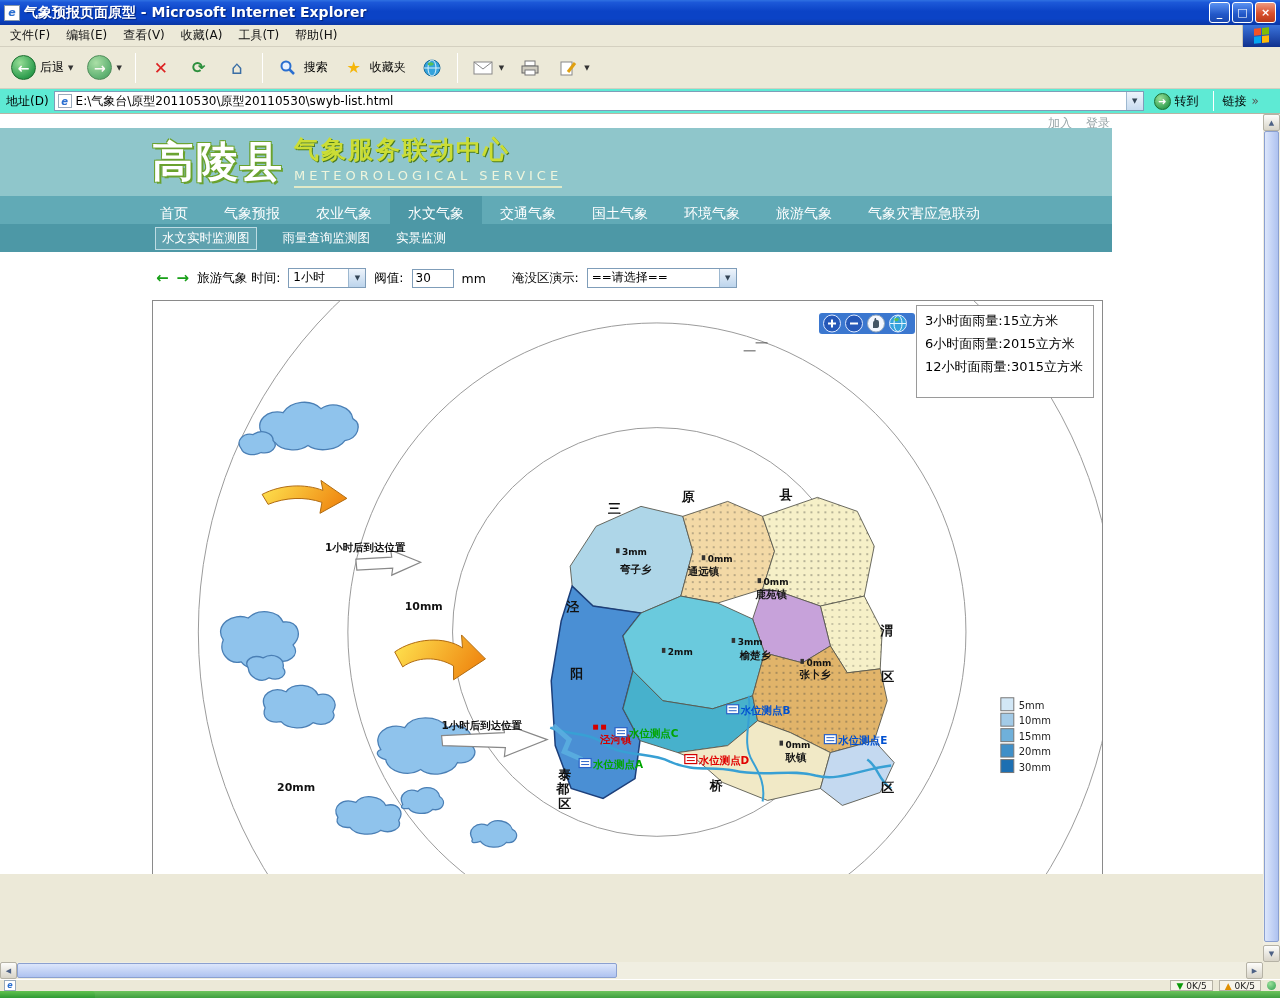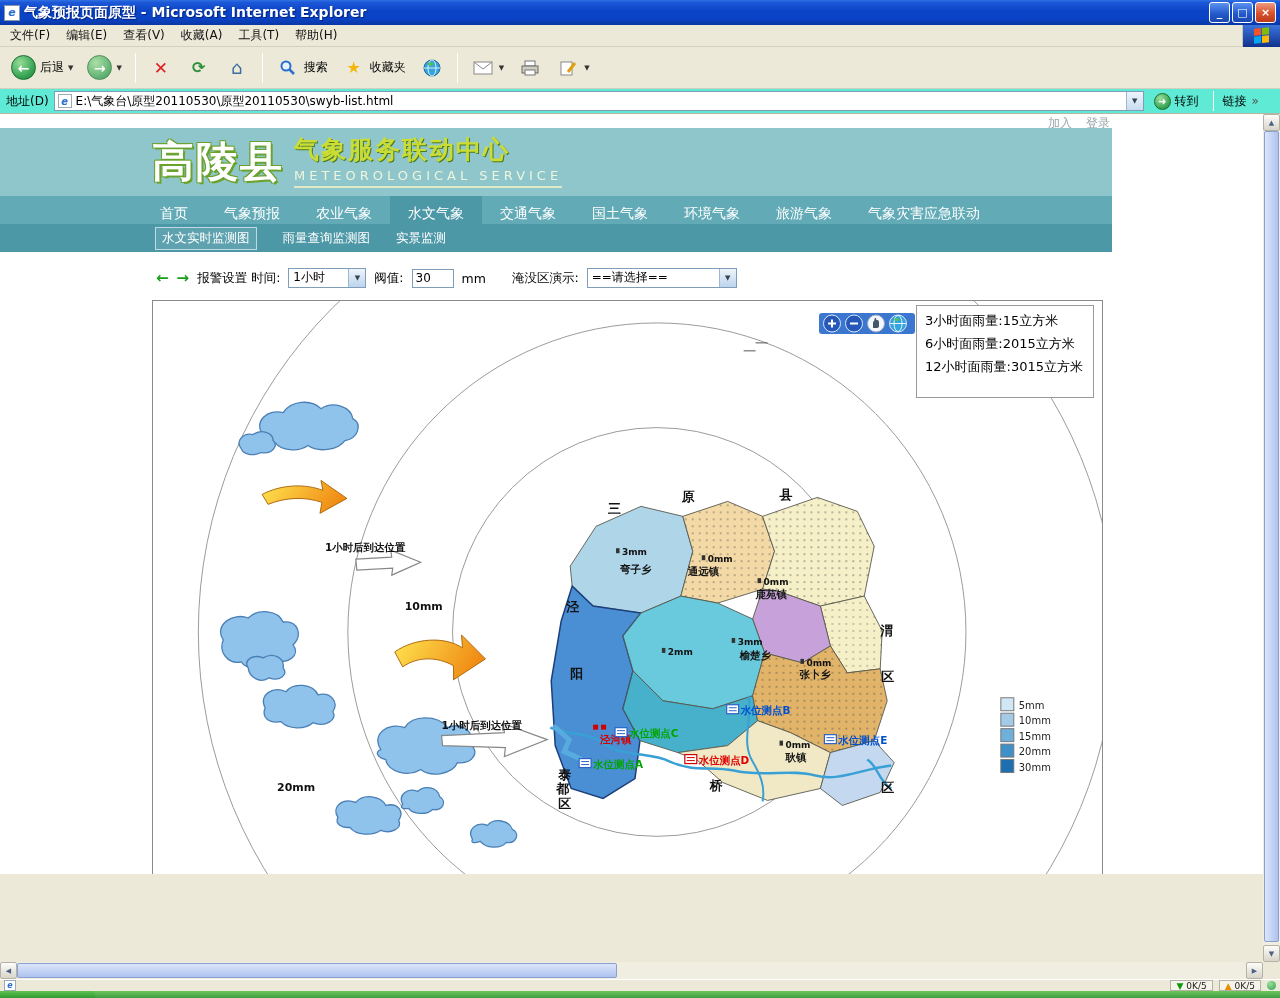--- a/index.html
+++ b/index.html
@@ -257,21 +257,21 @@
         </div>
       <div class="sub-nav" id="sub-nav">
           <span class="sub-item sel">水文实时监测图</span>
           <span class="sub-item">雨量查询监测图</span>
           <span class="sub-item">实景监测</span>
         </div>
 
       <div class="controls">
         <span class="garrow">←</span>
         <span class="garrow">→</span>
-        <span>报警设置 时间:</span>
+        <span>旅游气象 时间:</span>
         <span class="xp-select sel-time">
           <span class="val">1小时</span>
           <span class="dd">▼</span>
         </span>
         <span>阀值:</span>
         <input class="xp-input" value="30" style="">
         <span>mm</span>
         <span style="margin-left:18px">淹没区演示:</span>
         <span class="xp-select sel-flood">
           <span class="val">==请选择==</span>

